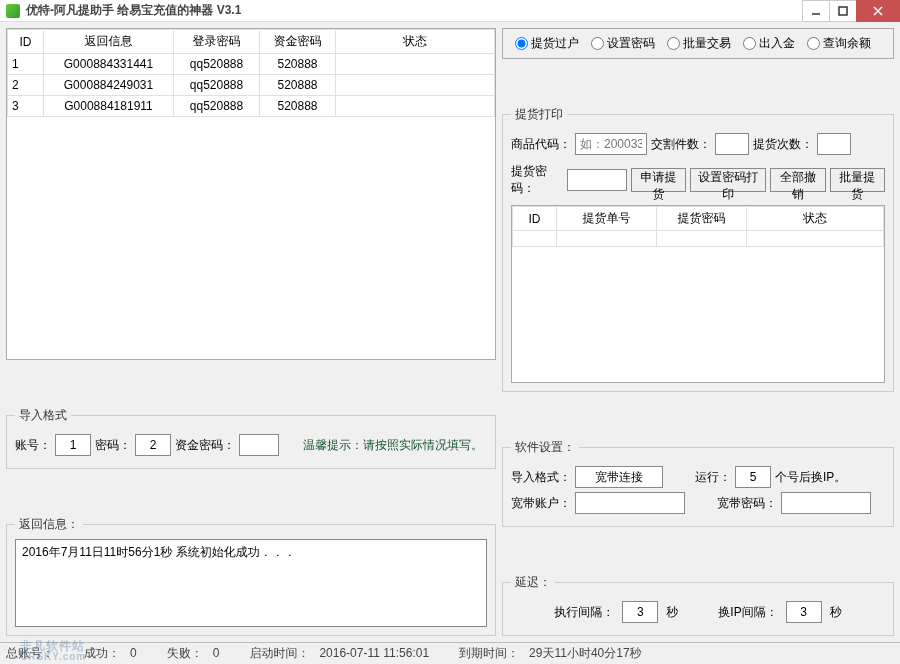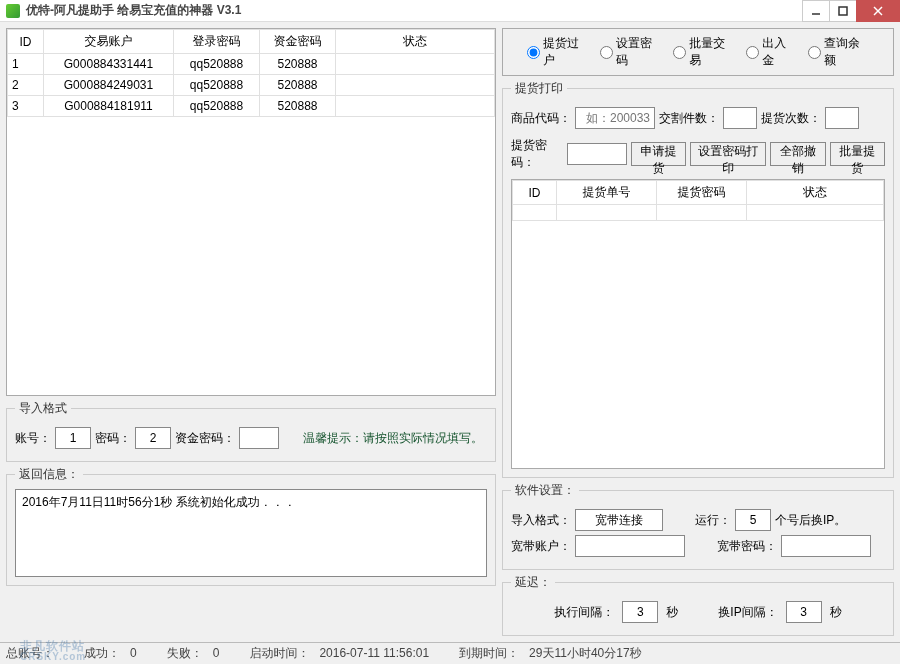--- a/index.html
+++ b/index.html
@@ -11,27 +11,27 @@
 .win-btn { width: 28px; height: 22px; display: flex; align-items: center; justify-content: center; border: 1px solid #ccc; background: #fff; margin-left: -1px; cursor: pointer; }
 .win-btn.close { background: #c75050; color: #fff; width: 44px; border: none; }
 .win-btn svg { width: 10px; height: 10px; }
 .content { display: flex; height: 620px; padding: 6px; gap: 6px; }
 .left { width: 490px; display: flex; flex-direction: column; gap: 4px; }
 .right { flex: 1; display: flex; flex-direction: column; gap: 4px; }
 table { border-collapse: collapse; width: 100%; background: #ec4899; }
 th, td { border: 1px solid #e0e0e0; padding: 3px 4px; text-align: center; background: #fff; }
 th { background: #fff; font-weight: normal; }
 .table-container { border: 1px solid #aaa; background: #fff; height: 368px; overflow: auto; }
-fieldset { border: 1px solid #ccc; padding: 6px 8px 8px 8px; background: #f0f0f0; }
+fieldset { border: 1px solid #ccc; padding: 6px 8px 8px 8px; background: #f0f0f0; margin-top: 43px; }
 legend { padding: 0 4px; color: #333; }
 .row { display: flex; align-items: center; gap: 4px; margin: 4px 0; }
 input[type="text"] { border: 1px solid #888; height: 22px; padding: 0 4px; text-align: center; background: #fff; }
 button.btn { border: 1px solid #888; background: #efefef; height: 24px; padding: 0 6px; cursor: pointer; }
 .log-box { border: 1px solid #888; background: #fff; height: 88px; padding: 4px 6px; overflow: auto; }
-.radio-row { border: 1px solid #aaa; padding: 6px 24px; display: flex; gap: 12px; background: #f0f0f0; align-items: flex-start; }
+.radio-row { border: 1px solid #aaa; padding: 6px 12px; display: flex; gap: 12px; background: #f0f0f0; align-items: flex-start; }
 .warn { color: #14532d; }
 .right-table { border: 1px solid #aaa; background: #fff; height: 260px; overflow: auto; margin-top:4px;}
 .statusbar { position: absolute; bottom: 0; left: 0; right: 0; height: 22px; border-top: 1px solid #bbb; background: #f0f0f0; display: flex; align-items: center; padding: 0 6px; gap: 30px; font-size: 12px; color: #444; }
 .statusbar .seg { white-space: nowrap; }
 .watermark { position: absolute; left: 20px; bottom: 2px; font-size: 18px; color: rgba(40,100,160,0.3); font-weight: bold; letter-spacing: 1px; pointer-events:none;}
 .watermark small{display:block;font-size:10px;color:rgba(40,100,160,0.3);margin-top:-4px;}
 label.rlabel{display:inline-flex;align-items:center;gap:3px;}
 </style>
 </head>
 <body>
@@ -59,21 +59,21 @@
   </div>
 </div>
 
 <div class="content">
   <div class="left">
     <div class="table-container">
       <table>
         <thead>
             <tr>
           <th style="width:36px">ID</th>
-          <th style="width:130px">交易账户</th>
+          <th style="width:130px">返回信息</th>
           <th style="width:86px">登录密码</th>
           <th style="width:76px">资金密码</th>
           <th>状态</th>
         </tr>
           </thead>
         <tbody id="left-tbody">
             <tr>
               <td style="text-align: left;">1</td>
               <td>G000884331441</td>
               <td>qq520888</td>
@@ -139,21 +139,21 @@
       <label class="rlabel">
           <input type="radio" name="m" style="">
           <span>查询余额</span>
         </label>
     </div>
 
     <fieldset style="flex:1;display:flex;flex-direction:column;">
       <legend>提货打印</legend>
       <div class="row">
         <span>商品代码：</span>
-        <input type="text" style="width: 80px; text-align: right;" placeholder="如：200033">
+        <input type="text" style="width: 72px;" placeholder="如：200033">
         <span>交割件数：</span>
         <input type="text" style="width: 34px;">
         <span>提货次数：</span>
         <input type="text" style="width: 34px;">
       </div>
       <div class="row">
         <span>提货密码：</span>
         <input type="text" style="width: 60px;">
         <button class="btn">申请提货</button>
         <button class="btn">设置密码打印</button>

